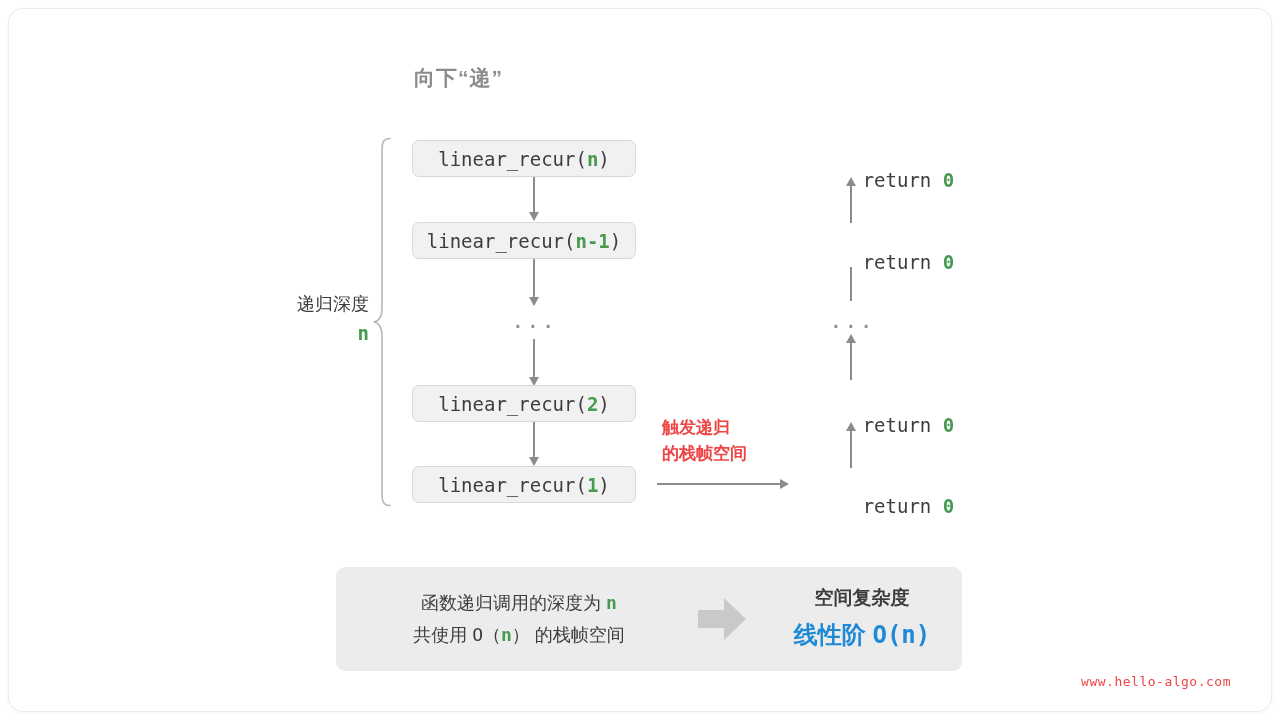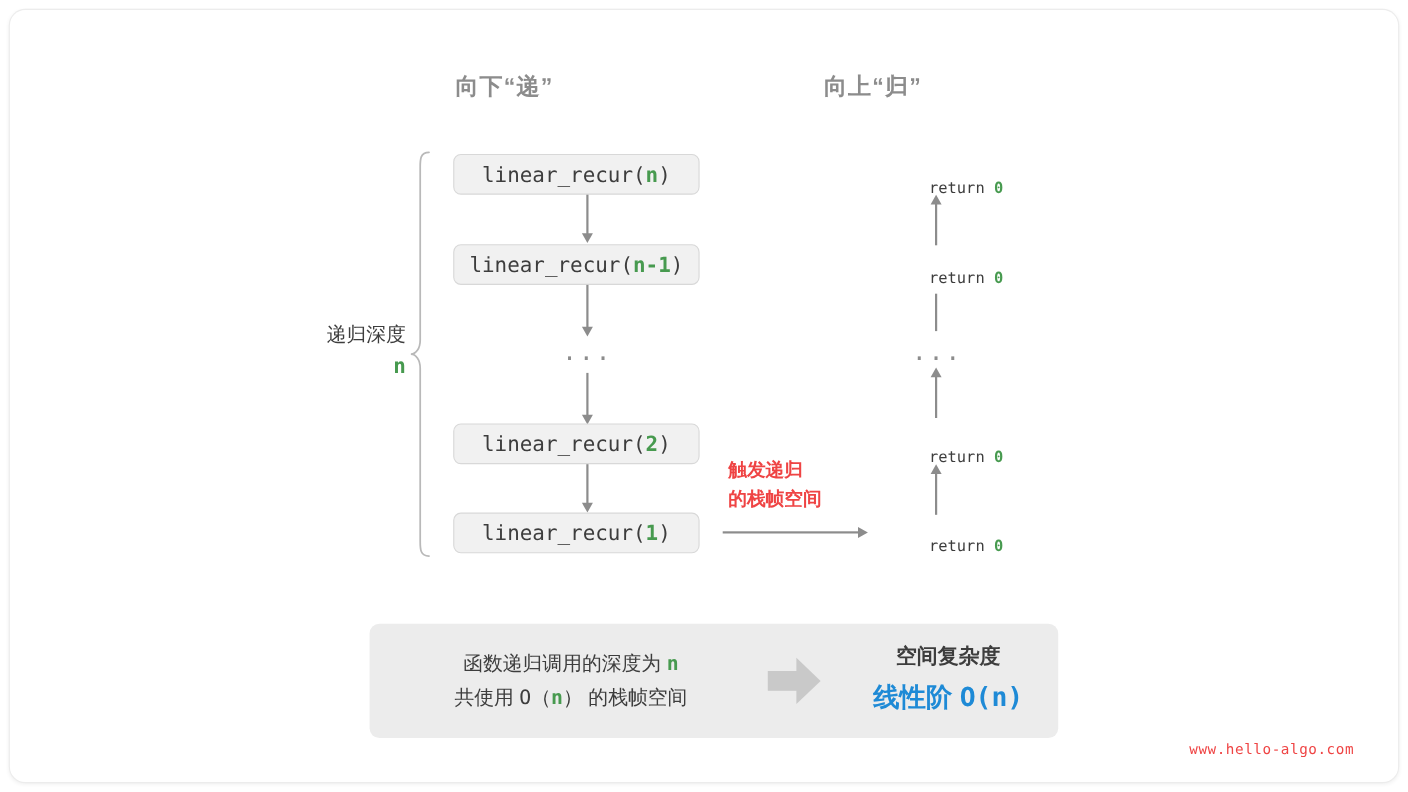--- a/index.html
+++ b/index.html
@@ -117,21 +117,21 @@
     color: #8c8c8c;
     letter-spacing: 2px;
     text-align: center;
     line-height: 1;
   }
 
   
   .ret {
     position: absolute;
     font-family: "DejaVu Sans Mono", "Liberation Mono", monospace;
-    font-size: 14px;
+    font-size: 19px;
     color: #3d3d3d;
     white-space: pre;
     left: 785px;
   }
   .ret .zero { color: #479a4f; font-weight: bold; }
 
   
   .brace {
     position: absolute;
     left: 362px;
@@ -257,21 +257,20 @@
     letter-spacing: 0.5px;
   }
 </style>
 </head>
 <body>
 
 <div id="canvas">
   <div class="frame">
 
     <div class="col-header" id="hdr-down">向下“递”</div>
-    <div class="col-header" id="hdr-up">向上“归”</div>
 
     <div class="brace">
       <svg width="22" height="370" viewBox="0 0 22 370" fill="none" xmlns="http://www.w3.org/2000/svg">
         <path d="M19 1.5 C11 1.5 11 8 11 15 L11 172 C11 180 7 185 2.5 185 C7 185 11 190 11 198 L11 355 C11 362 11 368.5 19 368.5" stroke="#b9b9b9" stroke-width="1.6" stroke-linecap="round" fill="none"></path>
       </svg>
     </div>
     <div class="depth-label">
       <span>递归深度</span><br>
       <span class="n">n</span>
     </div>

